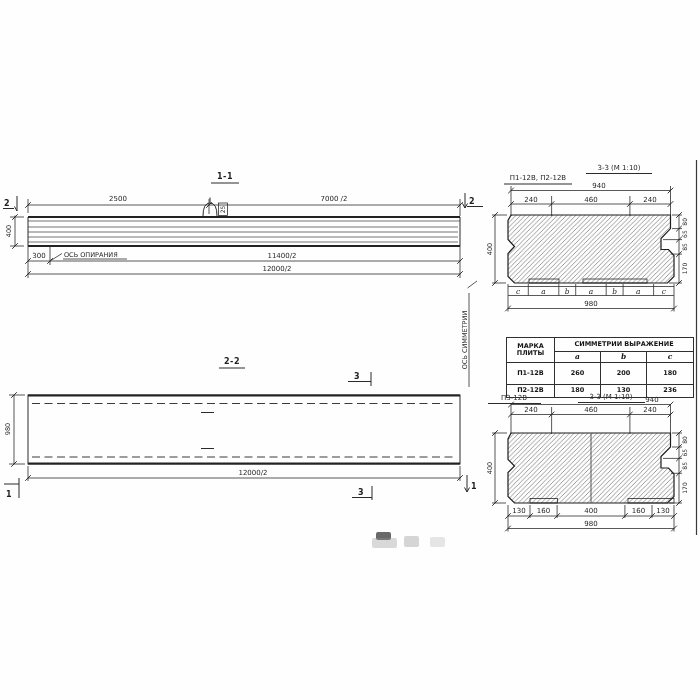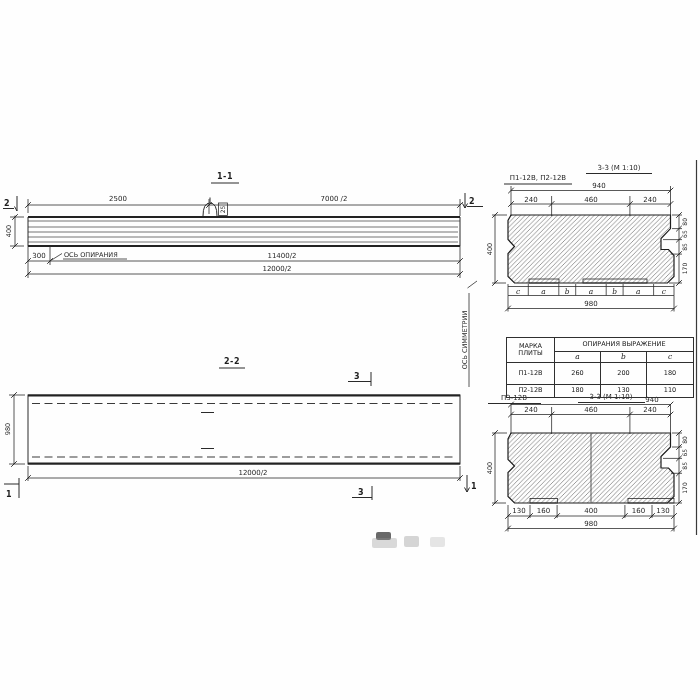--- a/index.html
+++ b/index.html
@@ -15,21 +15,21 @@
   .thick{stroke:#222;stroke-width:1.9;fill:none;}
   .thin{stroke:#3a3a3a;stroke-width:.7;fill:none;}
   .dim{stroke:#2f2f2f;stroke-width:.8;fill:none;}
   .tick{stroke:#1f1f1f;stroke-width:.9;}
   .dash{stroke:#3a3a3a;stroke-width:1;stroke-dasharray:8 4.5;fill:none;}
   .body{fill:url(#hatch);stroke:#1d1d1d;stroke-width:1.2;}
   .ledge{fill:none;stroke:#2a2a2a;stroke-width:.8;}
   
   #spec-table{position:absolute;left:506px;top:337px;width:187px;border-collapse:collapse;
       table-layout:fixed;border:1.4px solid #2a2a2a;}
-  #spec-table td,#spec-table th{border:1px solid #2f2f2f;font-size:6.5px;font-weight:normal;
+  #spec-table td,#spec-table th{border:1px solid #2f2f2f;font-size:6.5px;font-weight:bold;
       color:#151515;text-align:center;vertical-align:middle;padding:0;line-height:1.1;
       font-family:"DejaVu Sans",sans-serif;}
   #spec-table .it{font-style:italic;font-family:"DejaVu Serif",serif;font-size:7.5px;}
   .smudge{position:absolute;border-radius:2px;}
 </style>
 </head>
 <body>
 
 <div id="canvas">
 <svg width="700" height="700" viewBox="0 0 700 700">
@@ -334,38 +334,38 @@
 <table id="spec-table">
   <colgroup>
         <col style="width:48px">
         <col style="width:46px">
         <col style="width:46px">
         <col style="width:47px">
       </colgroup>
   <tbody>
         <tr style="height:14px">
     <td rowspan="2">МАРКА ПЛИТЫ</td>
-    <td colspan="3">ОПИРАНИЯ ВЫРАЖЕНИЕ</td>
+    <td colspan="3">СИММЕТРИИ ВЫРАЖЕНИЕ</td>
   </tr>
   <tr style="height:11px">
     <td class="it">a</td>
     <td class="it">b</td>
     <td class="it">c</td>
   </tr>
   <tr style="height:22px">
     <td>П1-12В</td>
     <td>260</td>
     <td>200</td>
     <td>180</td>
   </tr>
   <tr style="height:13px">
     <td>П2-12В</td>
     <td>180</td>
     <td>130</td>
-    <td>110</td>
+    <td>236</td>
   </tr>
 </tbody>
     </table>
 
 
 <div class="smudge" style="left:376px;top:532px;width:15px;height:8px;background:rgba(55,55,55,.75);"></div>
 <div class="smudge" style="left:372px;top:538px;width:25px;height:10px;background:rgba(150,150,150,.35);"></div>
 <div class="smudge" style="left:404px;top:536px;width:15px;height:11px;background:rgba(165,165,165,.45);"></div>
 <div class="smudge" style="left:430px;top:537px;width:15px;height:10px;background:rgba(200,200,200,.45);"></div>
 </div>

